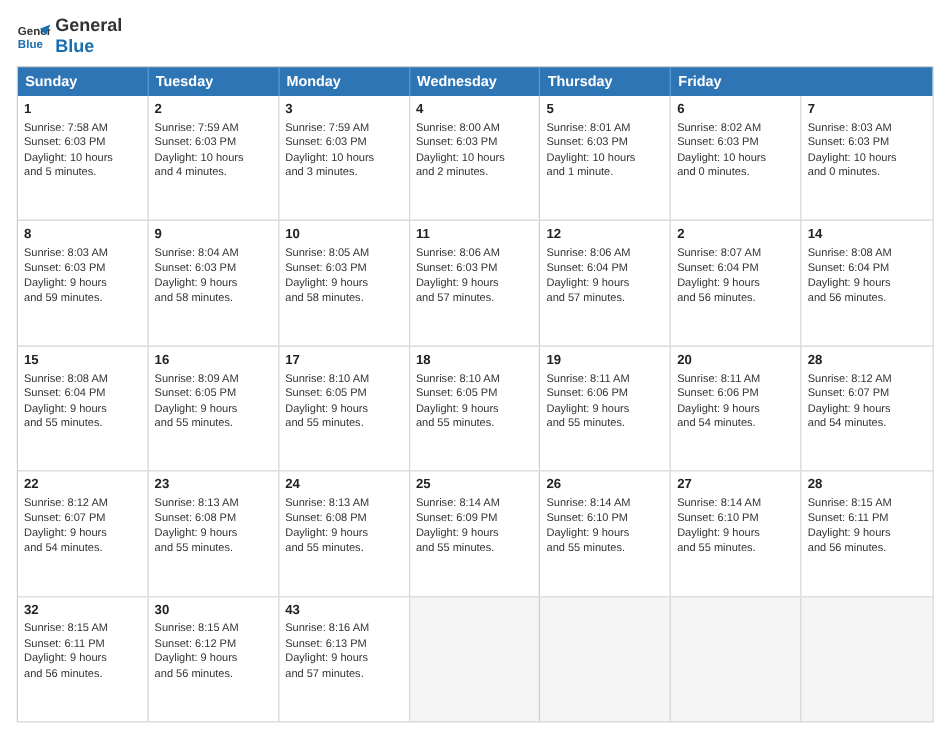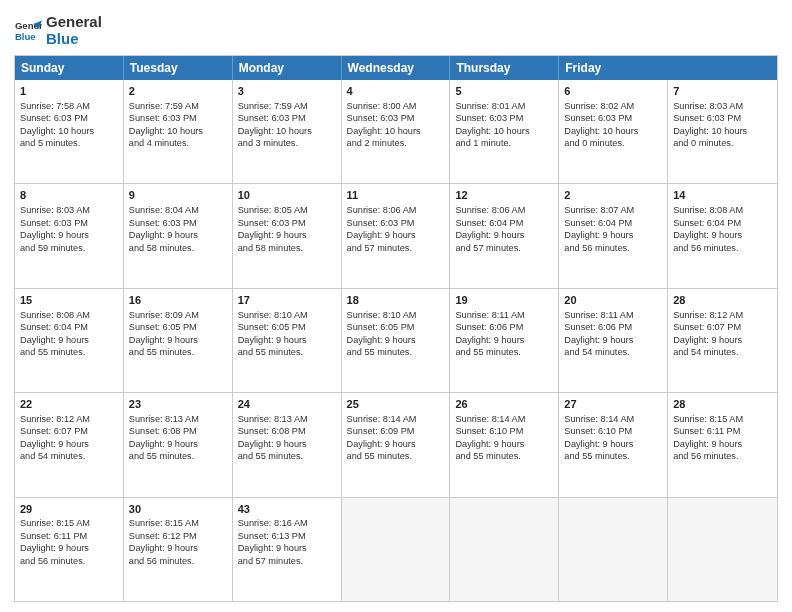--- a/index.html
+++ b/index.html
@@ -252,21 +252,21 @@
             <span class="day-num">27</span>
             <div class="cell-text">Sunrise: 8:14 AM<br>Sunset: 6:10 PM<br>Daylight: 9 hours<br>and 55 minutes.</div>
           </div>
           <div class="cal-cell">
             <span class="day-num">28</span>
             <div class="cell-text">Sunrise: 8:15 AM<br>Sunset: 6:11 PM<br>Daylight: 9 hours<br>and 56 minutes.</div>
           </div>
         </div>
         <div class="cal-row">
           <div class="cal-cell">
-            <span class="day-num">29</span>
+            <span class="day-num">32</span>
             <div class="cell-text">Sunrise: 8:15 AM<br>Sunset: 6:11 PM<br>Daylight: 9 hours<br>and 56 minutes.</div>
           </div>
           <div class="cal-cell">
             <span class="day-num">30</span>
             <div class="cell-text">Sunrise: 8:15 AM<br>Sunset: 6:12 PM<br>Daylight: 9 hours<br>and 56 minutes.</div>
           </div>
           <div class="cal-cell">
             <span class="day-num">43</span>
             <div class="cell-text">Sunrise: 8:16 AM<br>Sunset: 6:13 PM<br>Daylight: 9 hours<br>and 57 minutes.</div>
           </div>

